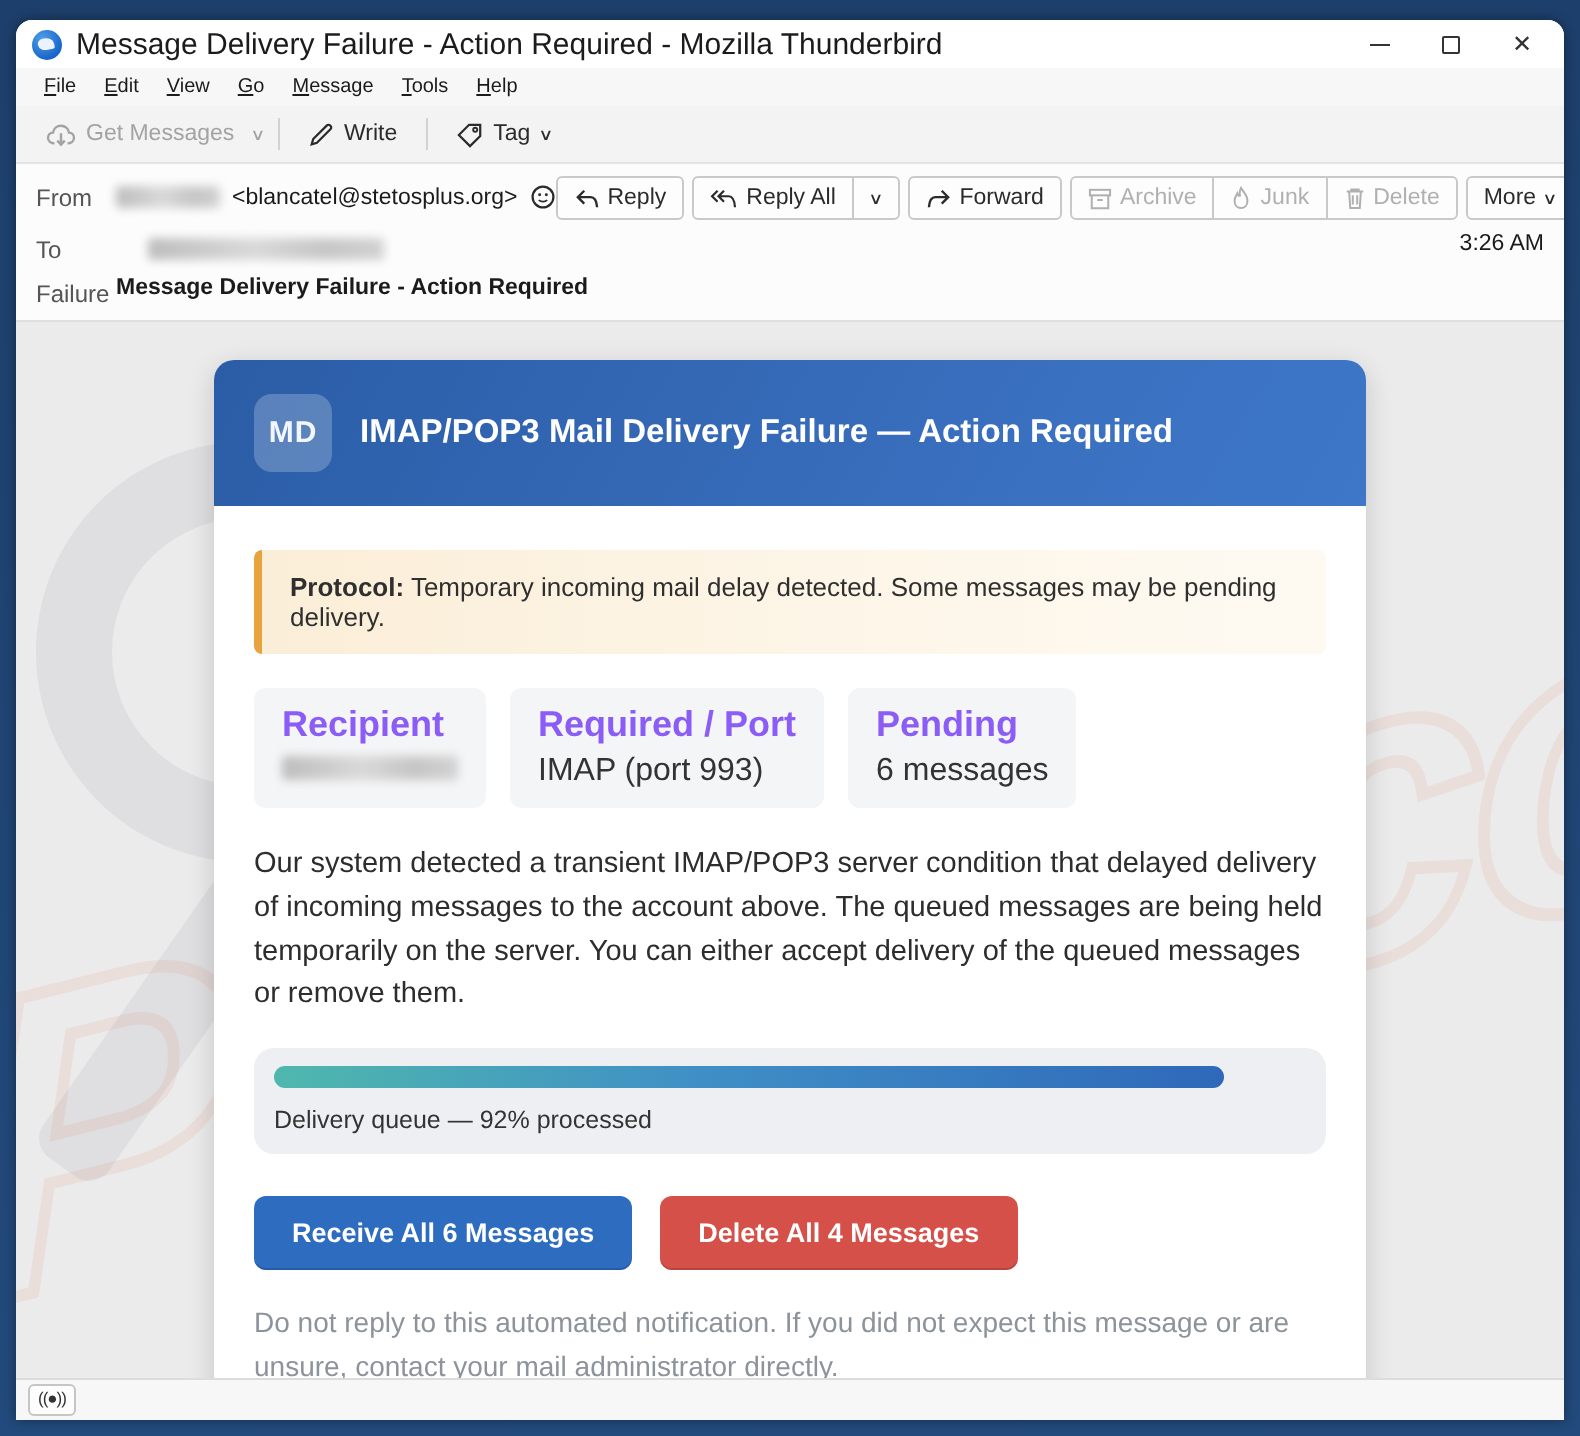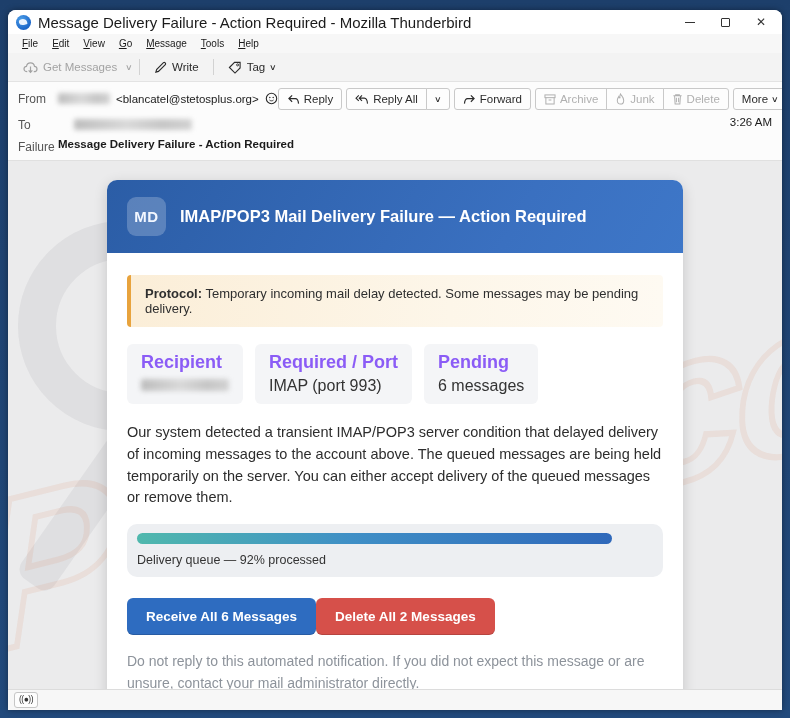--- a/index.html
+++ b/index.html
@@ -67,21 +67,21 @@
   .alert b { font-weight:bold; }
   .cards-row { display:flex; gap:12px; margin-top:17px; }
   .info-card { background:#f4f5f7; border-radius:6px; padding:8px 14px 9px; }
   .info-card .ic-title { font-size:18px; font-weight:bold; color:#8b5cf6; }
   .info-card .ic-value { font-size:16px; color:#333; margin-top:4px; }
   .ic-recipient { min-width:106px; }
   .body-text { margin-top:18px; font-size:14.5px; line-height:1.5; color:#2d2d2d; }
   .progress-box { margin-top:15px; background:#edeff2; border-radius:10px; padding:9px 10px 10px; }
   .progress-fill { height:11px; border-radius:6px; background:linear-gradient(90deg,#4fb8ad 0%,#3f8fc6 45%,#2f68ba 100%); }
   .progress-label { margin-top:9px; font-size:12.5px; color:#333; }
-  .btn-row { margin-top:21px; display:flex; }
+  .btn-row { margin-top:21px; display:flex; gap:14px; }
   .cta { border:none; border-radius:6px; color:#ffffff; font-weight:bold; font-size:13.5px; padding:11px 19px; font-family:inherit; cursor:pointer; }
   .cta-blue { background:#2e6cc0; box-shadow:inset 0 -1px 0 rgba(0,0,0,.15); }
   .cta-red  { background:#d6504a; box-shadow:inset 0 -1px 0 rgba(0,0,0,.15); }
   .disclaimer { margin-top:16px; font-size:14px; line-height:1.55; color:#8d939b; padding-bottom:22px; }
   
   .statusbar { height:21px; background:#f7f7f7; border-top:1px solid #dcdcdc; display:flex; align-items:center; padding:0 6px; flex:0 0 auto; }
   .status-icon-box { border:1px solid #c6c6c6; border-radius:3px; background:#fdfdfd; font-size:8.5px; color:#333; padding:1px 4px 2px; line-height:1.2; letter-spacing:-.5px; }
 </style>
 </head>
 <body>
@@ -246,21 +246,21 @@
 
         <div class="body-text">Our system detected a transient IMAP/POP3 server condition that delayed delivery of incoming messages to the account above. The queued messages are being held temporarily on the server. You can either accept delivery of the queued messages or remove them.</div>
 
         <div class="progress-box">
           <div class="progress-fill" style="width: 92%;"></div>
           <div class="progress-label">Delivery queue — 92% processed</div>
         </div>
 
         <div class="btn-row">
           <button class="cta cta-blue">Receive All 6 Messages</button>
-          <button class="cta cta-red">Delete All 2 Messages</button>
+          <button class="cta cta-red">Delete All 4 Messages</button>
         </div>
 
         <div class="disclaimer">Do not reply to this automated notification. If you did not expect this message or are unsure, contact your mail administrator directly.</div>
       </div>
 
     </div>
   </div>
 
   <div class="statusbar">
     <span class="status-icon-box">((●))</span>

